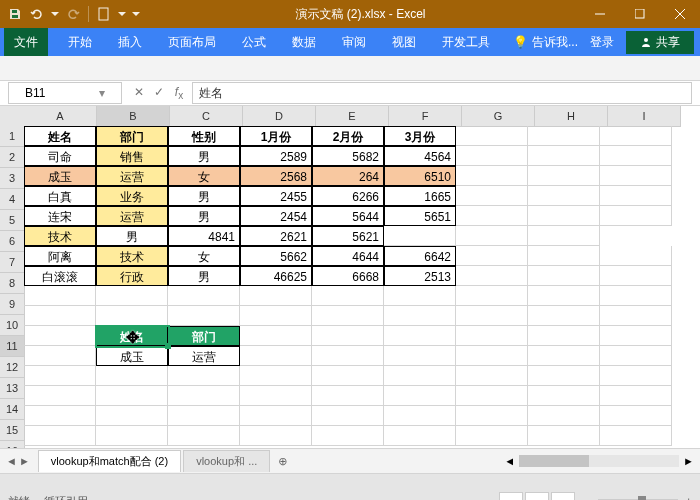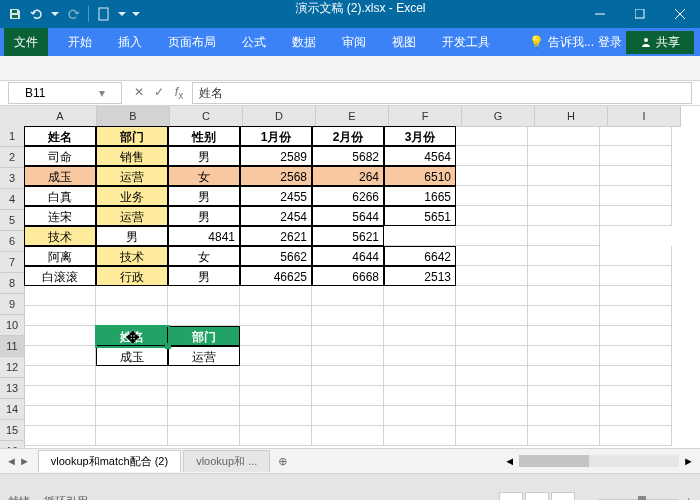--- a/index.html
+++ b/index.html
@@ -1,26 +1,26 @@
 <!DOCTYPE html>
 <html><head>
 <meta charset="utf-8">
 <style>
 html,body{margin:0;padding:0;font-family:"Microsoft YaHei","Segoe UI",sans-serif;font-size:12px;background:#fff;overflow:hidden;width:700px;height:500px}
-.titlebar{background:#0369a1;height:28px;display:flex;color:#fff}
+.titlebar{background:#a16207;height:28px;display:flex;align-items:center;color:#fff}
 .qat{display:flex;align-items:center;gap:4px;padding-left:6px}
 .qat .icon{width:18px;height:18px;display:flex;align-items:center;justify-content:center;opacity:.9}
 .qat .sep{width:1px;height:16px;background:rgba(255,255,255,.3);margin:0 2px}
 .title-center{flex:1;text-align:center;font-size:12px}
 .winbtns{display:flex}
 .winbtns div{width:40px;height:28px;display:flex;align-items:center;justify-content:center}
 .ribbon-tabs{background:#3b82f6;height:28px;display:flex;align-items:center;color:#fff;padding:0 0 0 4px;gap:14px;font-size:12px}
 .file-tab{background:#0a6136;padding:4px 10px;height:20px;display:flex;align-items:center}
 .tab{padding:4px 6px;cursor:pointer}
-.ribbon-right{margin-left:auto;display:flex;align-items:center;gap:4px;padding-right:6px}
+.ribbon-right{margin-left:auto;display:flex;align-items:center;gap:12px;padding-right:6px}
 .share-btn{background:#0a6136;padding:3px 14px;display:flex;align-items:center;gap:4px}
 .ribbon-body{height:24px;background:#f3f3f3;border-bottom:1px solid #d4d4d4}
 .namebox-row{height:24px;display:flex;align-items:center;border-bottom:1px solid #d4d4d4;background:#fff}
 .namebox{width:80px;height:20px;border:1px solid #ccc;margin:0 4px 0 8px;padding:0 16px;display:flex;align-items:center;font-size:12px;justify-content:space-between}
 .fx-btns{display:flex;gap:2px;padding:0 4px;color:#777}
 .fx-icon{width:18px;text-align:center}
 .formula-bar{flex:1;height:20px;border:1px solid #ccc;margin-right:8px;padding:0 6px;display:flex;align-items:center;color:#333}
 .grid-area{position:relative;height:342px;overflow:hidden;background:#fff}
 .corner{position:absolute;left:0;top:0;width:24px;height:20px;background:#e6e6e6;border-right:1px solid #ccc;border-bottom:1px solid #ccc}
 .col-headers{position:absolute;left:24px;top:0;height:20px;display:flex}

